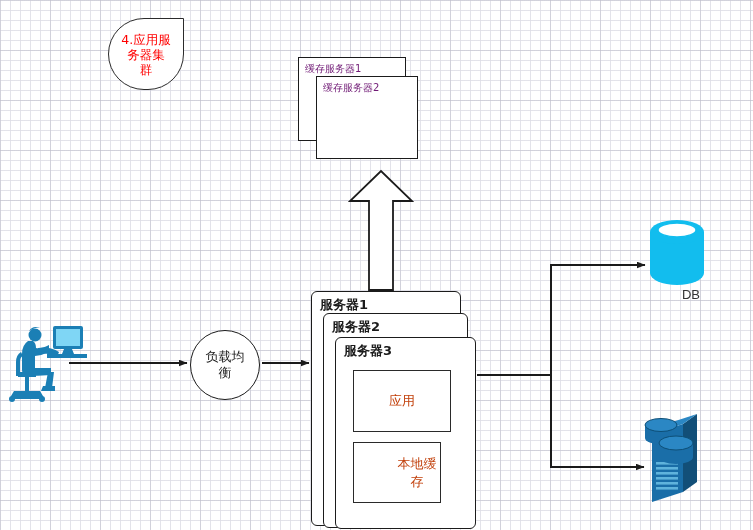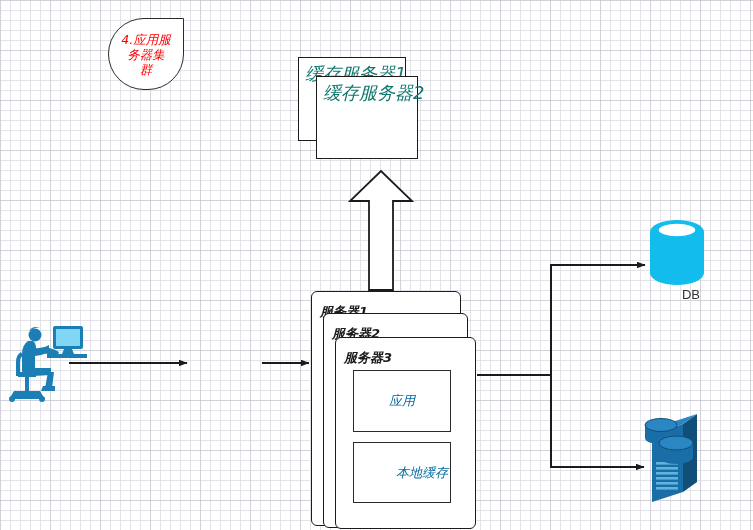--- a/index.html
+++ b/index.html
@@ -14,21 +14,21 @@
     width:753px;height:530px;
     background-color:#ffffff;
     background-image:
       linear-gradient(to right, rgba(180,180,195,0.38) 1px, transparent 1px),
       linear-gradient(to bottom, rgba(180,180,195,0.38) 1px, transparent 1px),
       linear-gradient(to right, rgba(222,222,230,0.85) 1px, transparent 1px),
       linear-gradient(to bottom, rgba(222,222,230,0.85) 1px, transparent 1px);
     background-size:50px 50px,50px 50px,10px 10px,10px 10px;
     background-position:0px 0px,0px 0px,0px 0px,0px 0px;
   }
-  .node{position:absolute;box-sizing:border-box;font-style:italic;}
+  .node{position:absolute;box-sizing:border-box;}
 
   
   .callout{
     left:108px;top:18px;width:76px;height:72px;
     border:1.6px solid #2b2b2b;
     background:#ffffff;
     border-radius:38px 0px 38px 38px;
     display:flex;align-items:center;justify-content:center;
     text-align:center;
   }
@@ -38,54 +38,53 @@
     white-space:pre-line;
   }
 
   
   .sqbox{
     background:#ffffff;
     border:1.6px solid #1b1b1b;
   }
   .sqbox .lbl{
     position:absolute;left:6px;top:4px;
-    font-size:18px;color:#0f766e;
+    font-size:10px;color:#701a75;
     font-family:"DejaVu Sans",sans-serif;
     white-space:nowrap;
   }
   .cache1{left:298px;top:57px;width:108px;height:84px;}
   .cache2{left:316px;top:76px;width:102px;height:83px;}
   .cache3{left:334px;top:95px;width:103px;height:73px;}
 
   
   .srv{
     background:#ffffff;
     border:1.8px solid #1b1b1b;
     border-radius:6px;
   }
   .srv .lbl{
     position:absolute;left:8px;top:4px;
     font-size:13px;font-weight:bold;color:#1b1b1b;
     font-family:"DejaVu Sans",sans-serif;
     white-space:nowrap;
-    margin-top:7px;
   }
   .srv1{left:311px;top:291px;width:150px;height:235px;}
   .srv2{left:323px;top:313px;width:145px;height:215px;}
   .srv3{left:335px;top:337px;width:141px;height:192px;}
 
   .inner{
     background:#ffffff;border:1.8px solid #2a2a2a;
     display:flex;align-items:center;justify-content:center;
-    font-size:13px;color:#0369a1;
+    font-size:13px;color:#c2410c;
     font-family:"DejaVu Sans",sans-serif;
     text-align:center;
   }
   .inner-app{left:353px;top:370px;width:98px;height:62px;}
-  .inner-cache{left:353px;top:442px;width:98px;height:61px;padding-left:40px;}
+  .inner-cache{left:353px;top:442px;width:88px;height:61px;padding-left:40px;}
 
   
   .lb{
     left:190px;top:330px;width:70px;height:70px;
     border:1.8px solid #1b1b1b;border-radius:50%;
     background:#ffffff;
     display:flex;align-items:center;justify-content:center;
     text-align:center;
   }
   .lb-text{
@@ -131,20 +130,24 @@
   <div class="node srv srv2">
     <span class="lbl">服务器2</span>
   </div>
   <div class="node srv srv3">
     <span class="lbl">服务器3</span>
   </div>
 
   <div class="node inner inner-app">应用</div>
   <div class="node inner inner-cache">本地缓存</div>
 
+  <div class="node lb">
+    <span class="lb-text">负载均
+衡</span>
+  </div>
 
   <svg class="layer" viewBox="0 0 753 530" xmlns="http://www.w3.org/2000/svg">
 
     <defs>
       <marker id="arrowhead" markerWidth="9" markerHeight="7" refX="8.5" refY="3.5" orient="auto" markerUnits="userSpaceOnUse">
         <polygon points="0 0, 9 3.5, 0 7" fill="#1b1b1b"></polygon>
       </marker>
     </defs>
 
     <g fill="#1b7fb5">

